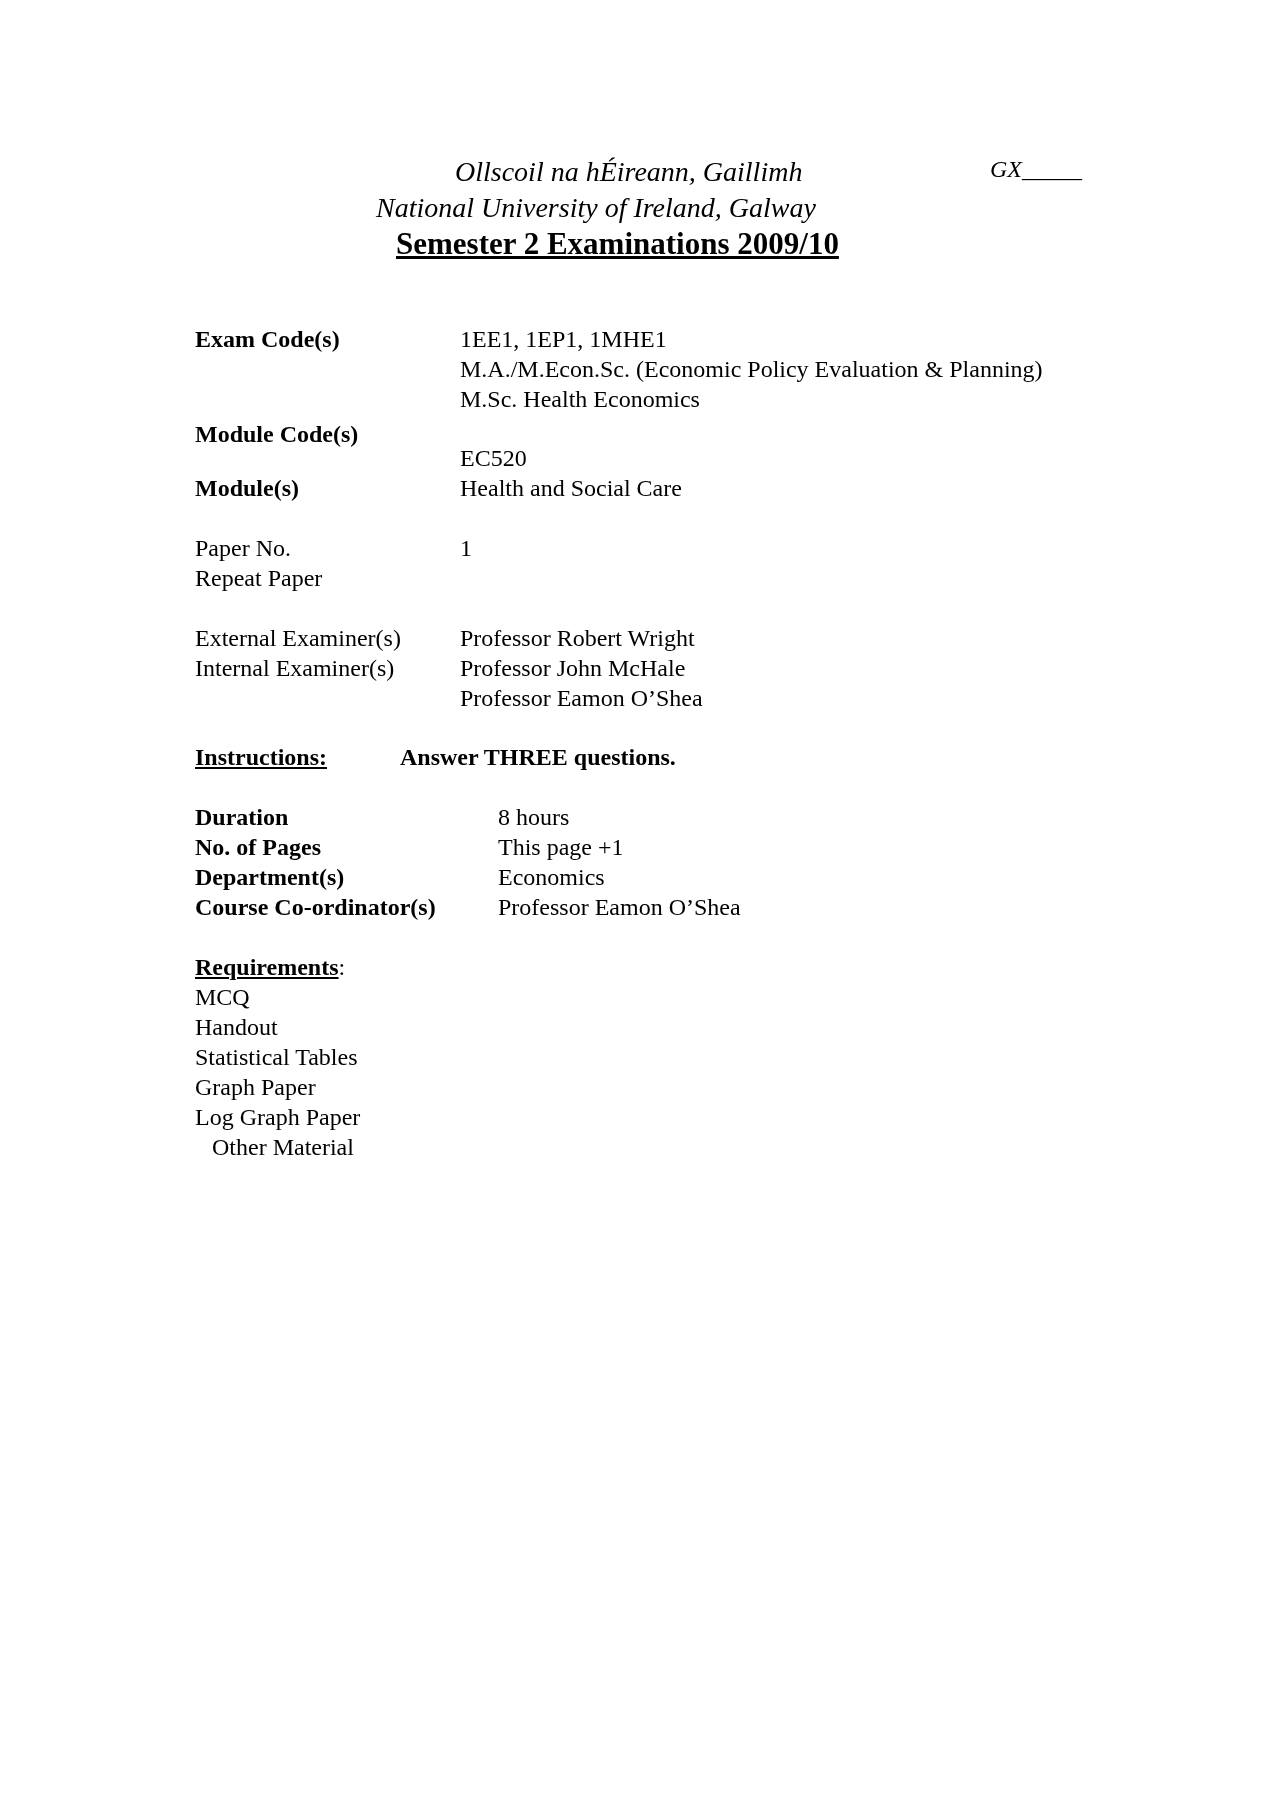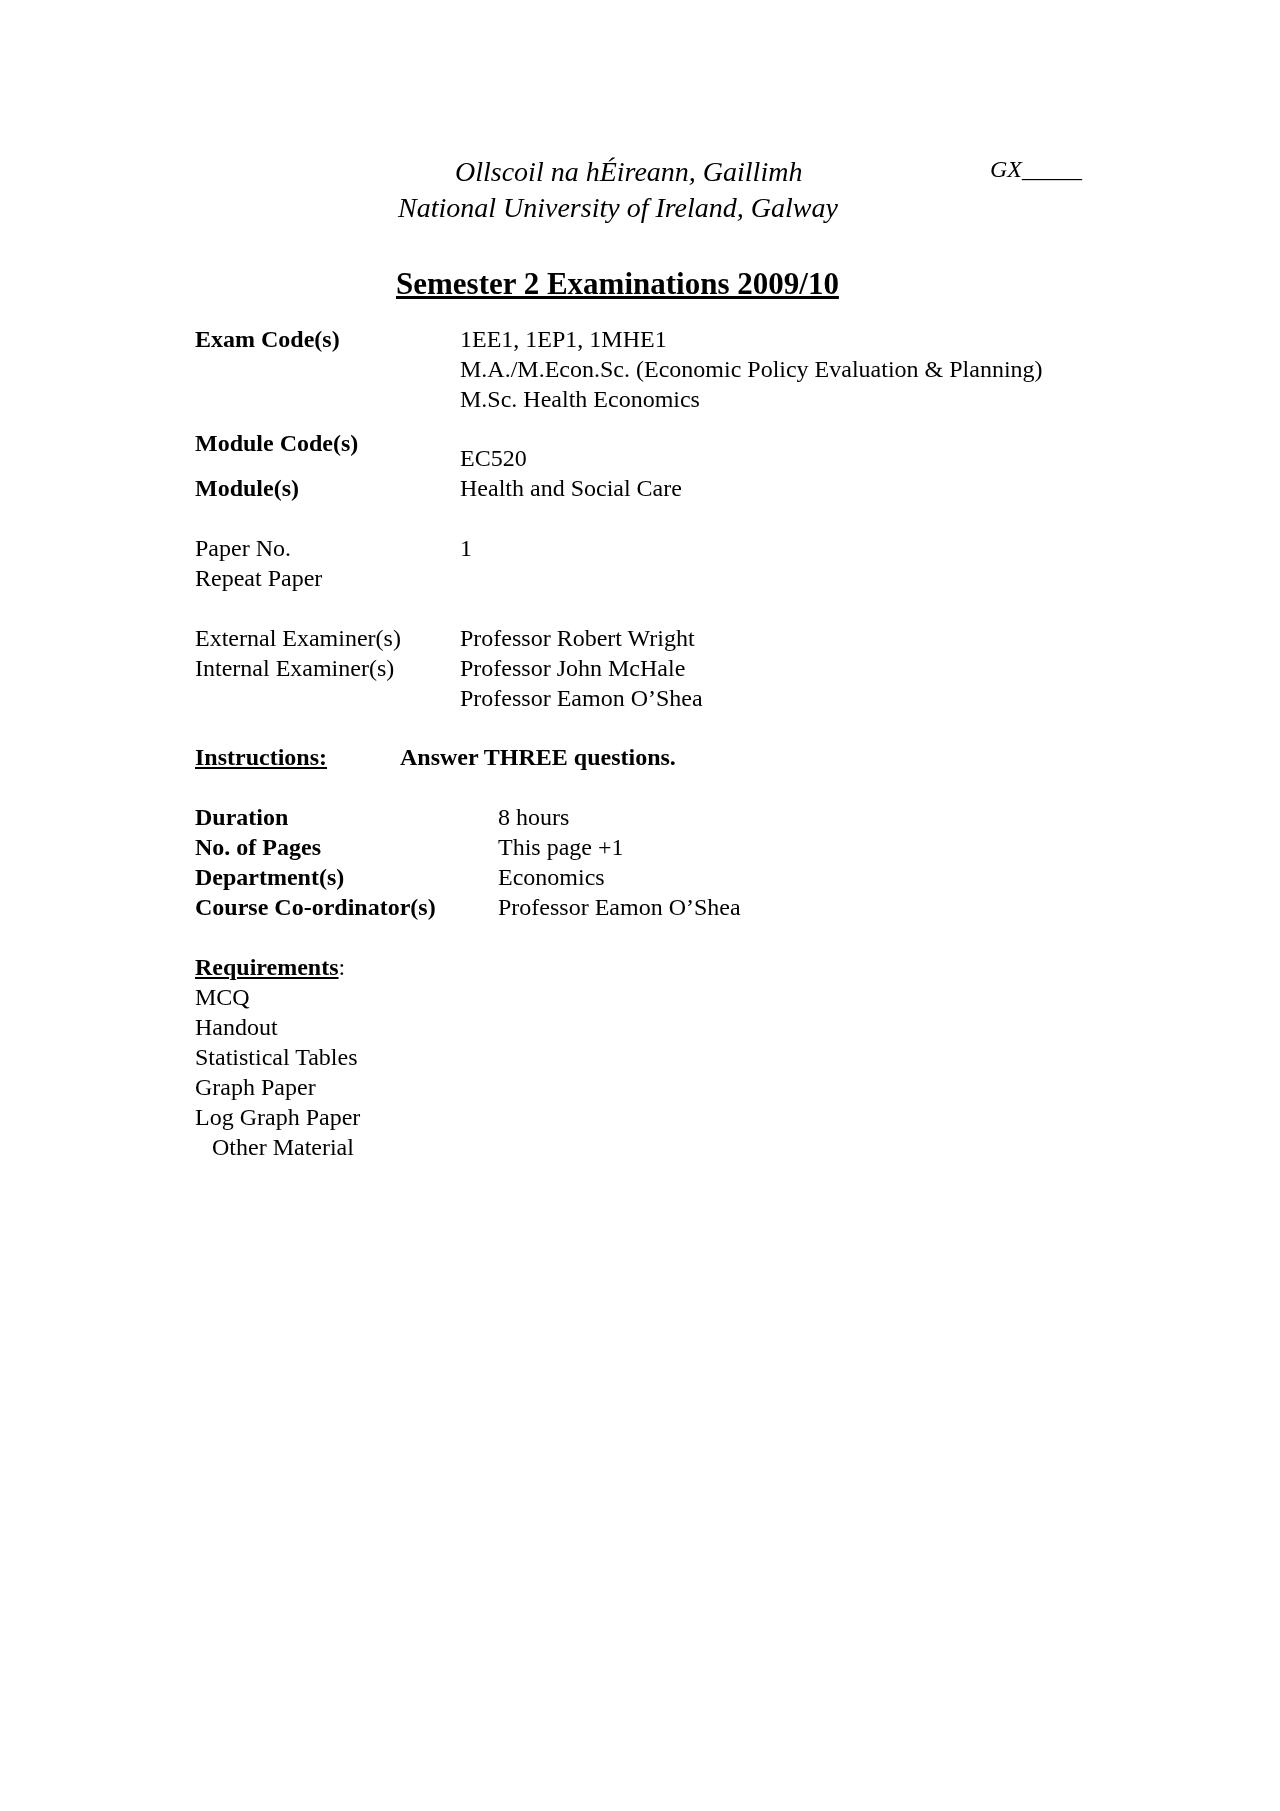--- a/index.html
+++ b/index.html
@@ -11,29 +11,29 @@
   .t24 { font-size:24px; }
   .t28 { font-size:28px; }
   .t31 { font-size:31px; }
 </style>
 </head>
 <body>
 
 <div>
   <div class="abs it t28" style="left:455px;top:156px;">Ollscoil na hÉireann, Gaillimh</div>
   <div class="abs it t24" style="left:990px;top:156px;"><span>GX</span><span>_____</span></div>
-  <div class="abs it t28" style="left:398px;top:192px;">National University of Ireland, Galway</div>
-  <div class="abs b u t31" style="left:396px;top:226px;margin-top:40px;">Semester 2 Examinations 2009/10</div>
+  <div class="abs it t28" style="left:376px;top:192px;">National University of Ireland, Galway</div>
+  <div class="abs b u t31" style="left:396px;top:226px;">Semester 2 Examinations 2009/10</div>
 
   <div class="abs b t24" style="left:195px;top:326px;">Exam Code(s)</div>
   <div class="abs t24" style="left:460px;top:326px;">1EE1, 1EP1, 1MHE1</div>
   <div class="abs t24" style="left:460px;top:356px;">M.A./M.Econ.Sc. (Economic Policy Evaluation &amp; Planning)</div>
   <div class="abs t24" style="left:460px;top:386px;">M.Sc. Health Economics</div>
 
-  <div class="abs b t24" style="left:195px;top:430px;">Module Code(s)</div>
+  <div class="abs b t24" style="left:195px;top:421px;">Module Code(s)</div>
   <div class="abs t24" style="left:460px;top:445px;text-align:center;">EC520</div>
   <div class="abs b t24" style="left:195px;top:475px;">Module(s)</div>
   <div class="abs t24" style="left:460px;top:475px;">Health and Social Care</div>
 
   <div class="abs t24" style="left:195px;top:535px;">Paper No.</div>
   <div class="abs t24" style="left:460px;top:535px;">1</div>
   <div class="abs t24" style="left:195px;top:565px;">Repeat Paper</div>
 
   <div class="abs t24" style="left:195px;top:625px;">External Examiner(s)</div>
   <div class="abs t24" style="left:460px;top:625px;">Professor Robert Wright</div>

